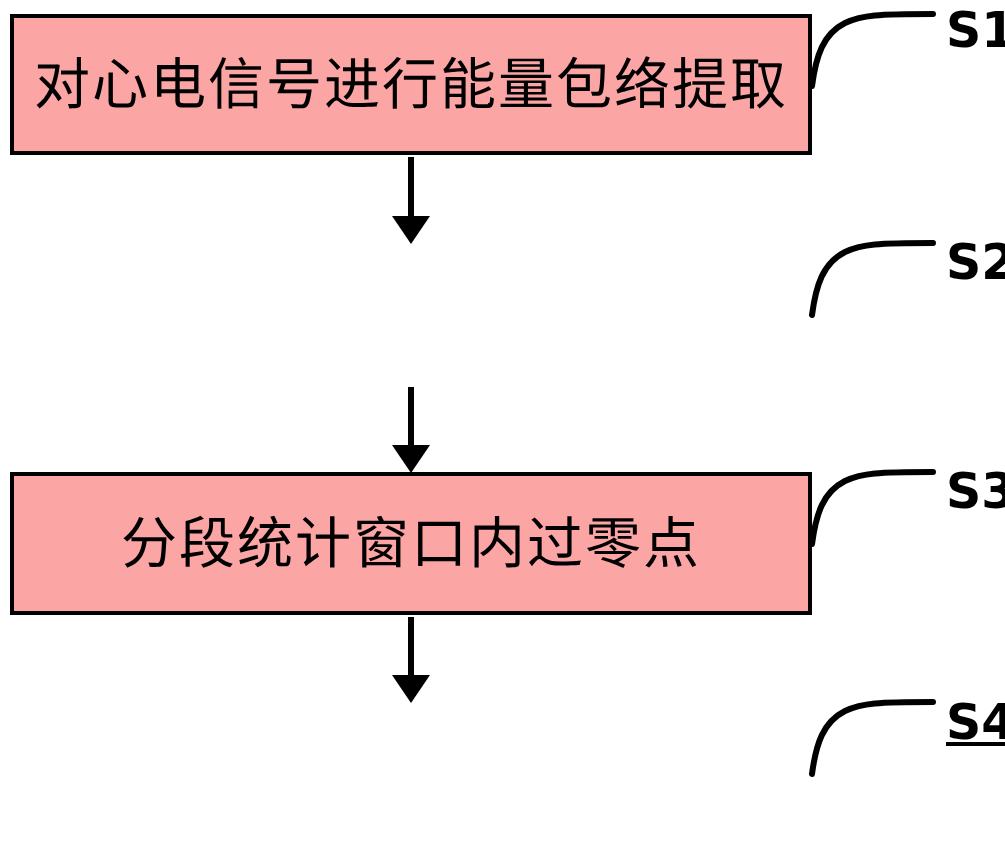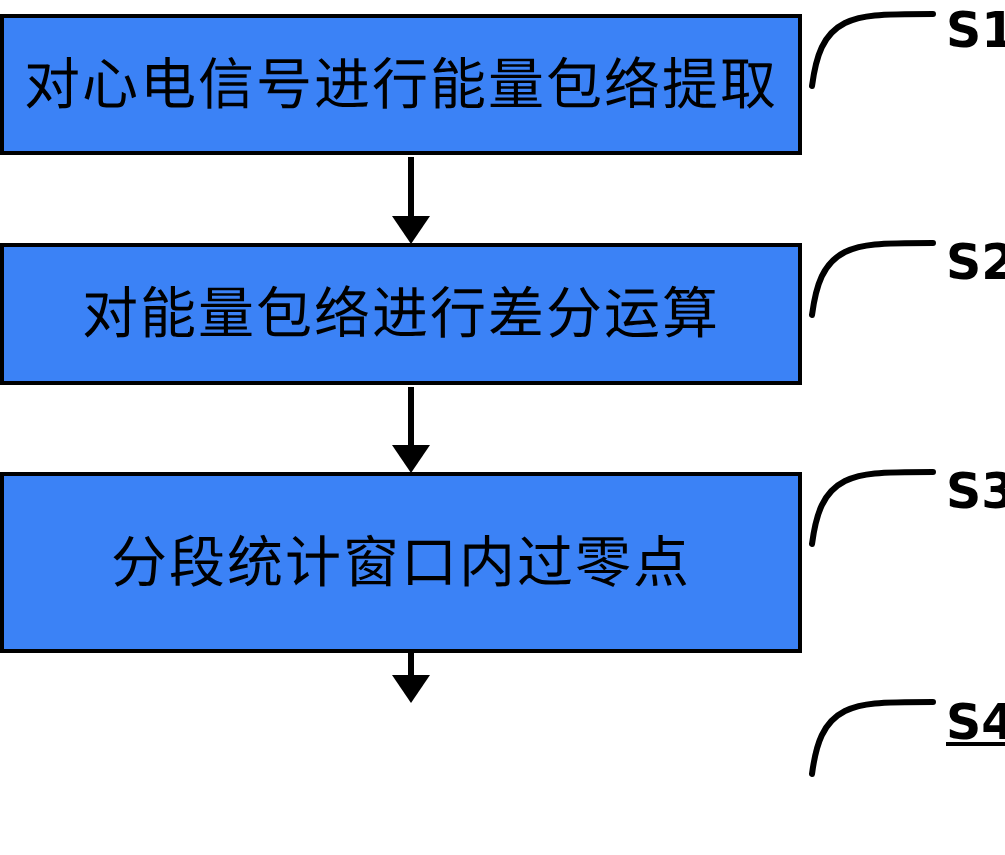--- a/index.html
+++ b/index.html
@@ -18,40 +18,40 @@
   .connector-layer {
     position: absolute;
     left: 0;
     top: 0;
     width: 1005px;
     height: 855px;
     pointer-events: none;
   }
   .flow-box {
     position: absolute;
-    left: 0;
+    left: 10px;
     width: 802px;
     box-sizing: border-box;
     border: 4px solid #000000;
-    background: #3b82f6;
+    background: #fca5a5;
     display: flex;
     align-items: center;
     justify-content: center;
     text-align: center;
   }
   .flow-box .step-text {
     font-size: 56px;
     line-height: 1.1;
     color: #000000;
     letter-spacing: 2px;
     white-space: nowrap;
   }
   .b1 { top: 14px;  height: 141px; }
   .b2 { top: 243px; height: 142px; }
-  .b3 { top: 472px; height: 181px; }
+  .b3 { top: 472px; height: 143px; }
   .b4 { top: 703px; height: 140px; }
   .step-id {
     position: absolute;
     left: 946px;
     width: 59px;
     color: #000000;
     font-size: 49px;
     font-weight: 600;
     line-height: 1.0;
     letter-spacing: 0px;
@@ -93,23 +93,20 @@
 
     <path class="stroke" stroke-linecap="round" d="M812,86 C816,56 823,34 845,23 C862,15 878,14 933,14"></path>
     <path class="stroke" stroke-linecap="round" d="M812,315 C816,285 823,263 845,252 C862,244 878,243 933,243"></path>
     <path class="stroke" stroke-linecap="round" d="M812,544 C816,514 823,492 845,481 C862,473 878,472 933,472"></path>
     <path class="stroke" stroke-linecap="round" d="M812,774 C816,744 823,722 845,711 C862,703 878,702 933,702"></path>
   </svg>
 
   <div class="flow-box b1">
     <span class="step-text">对心电信号进行能量包络提取</span>
   </div>
-  <div class="flow-box b2">
-    <span class="step-text">对能量包络进行差分运算</span>
-  </div>
   <div class="flow-box b3">
     <span class="step-text">分段统计窗口内过零点</span>
   </div>
 
   <div class="step-id s1">S1</div>
   <div class="step-id s2">S2</div>
   <div class="step-id s3">S3</div>
   <div class="step-id s4">S4</div>
 
 </div>

